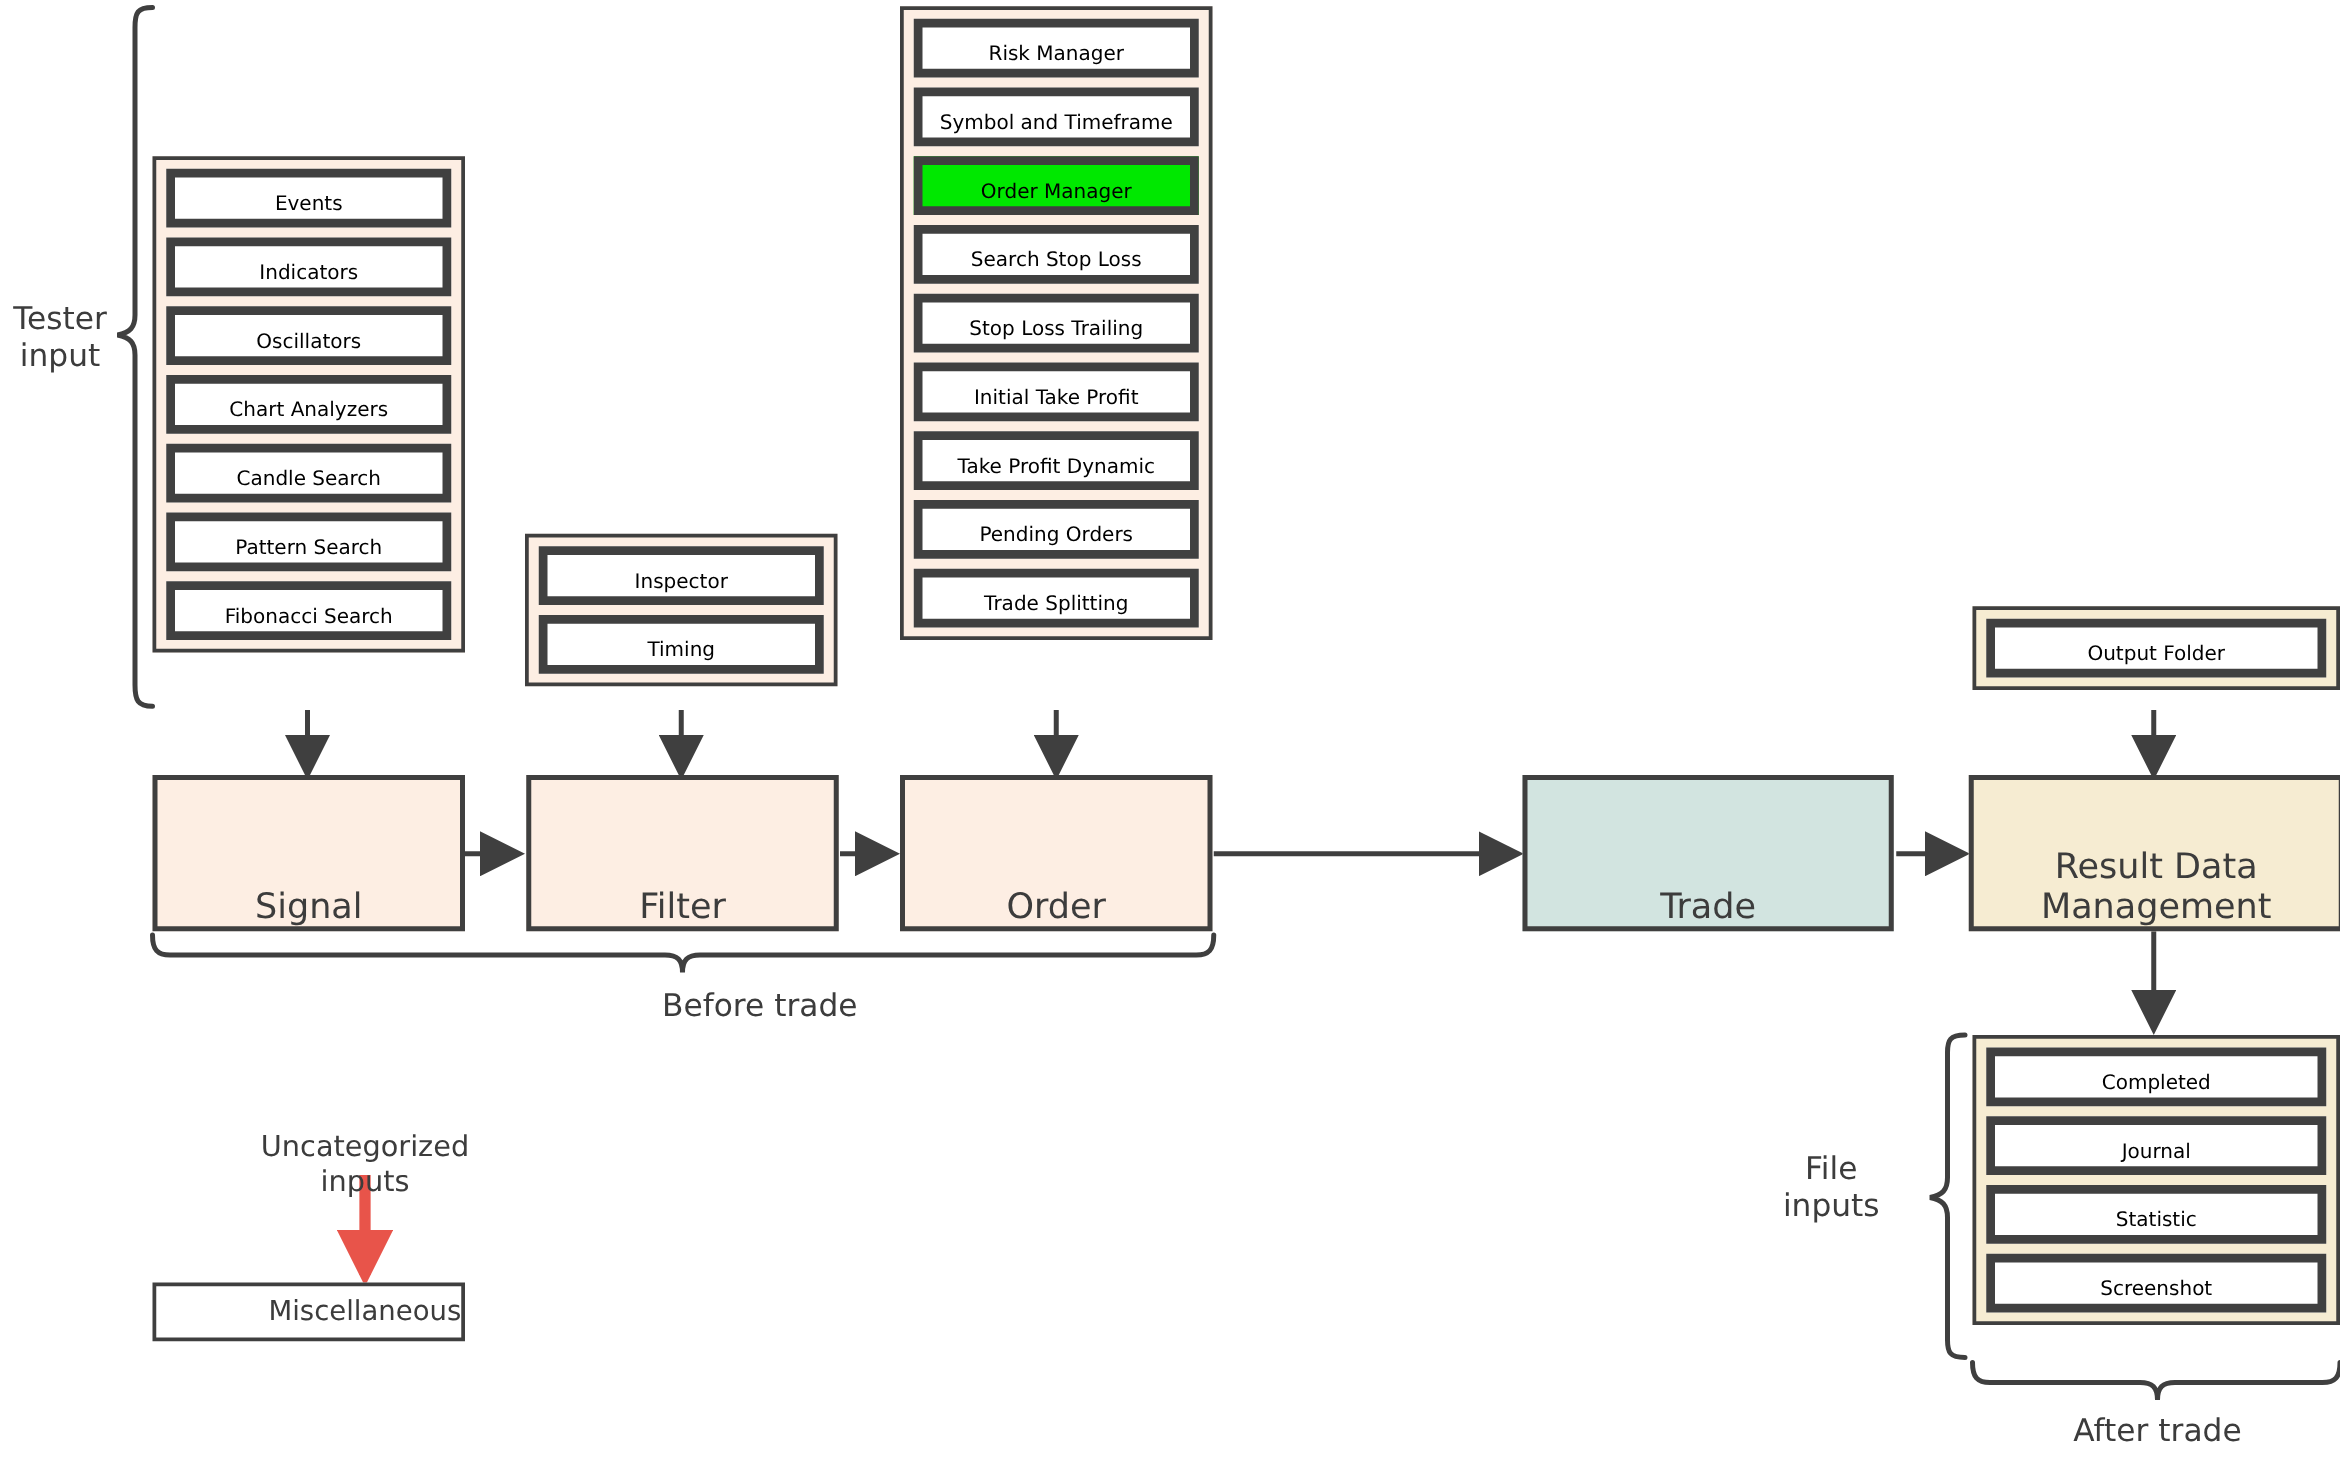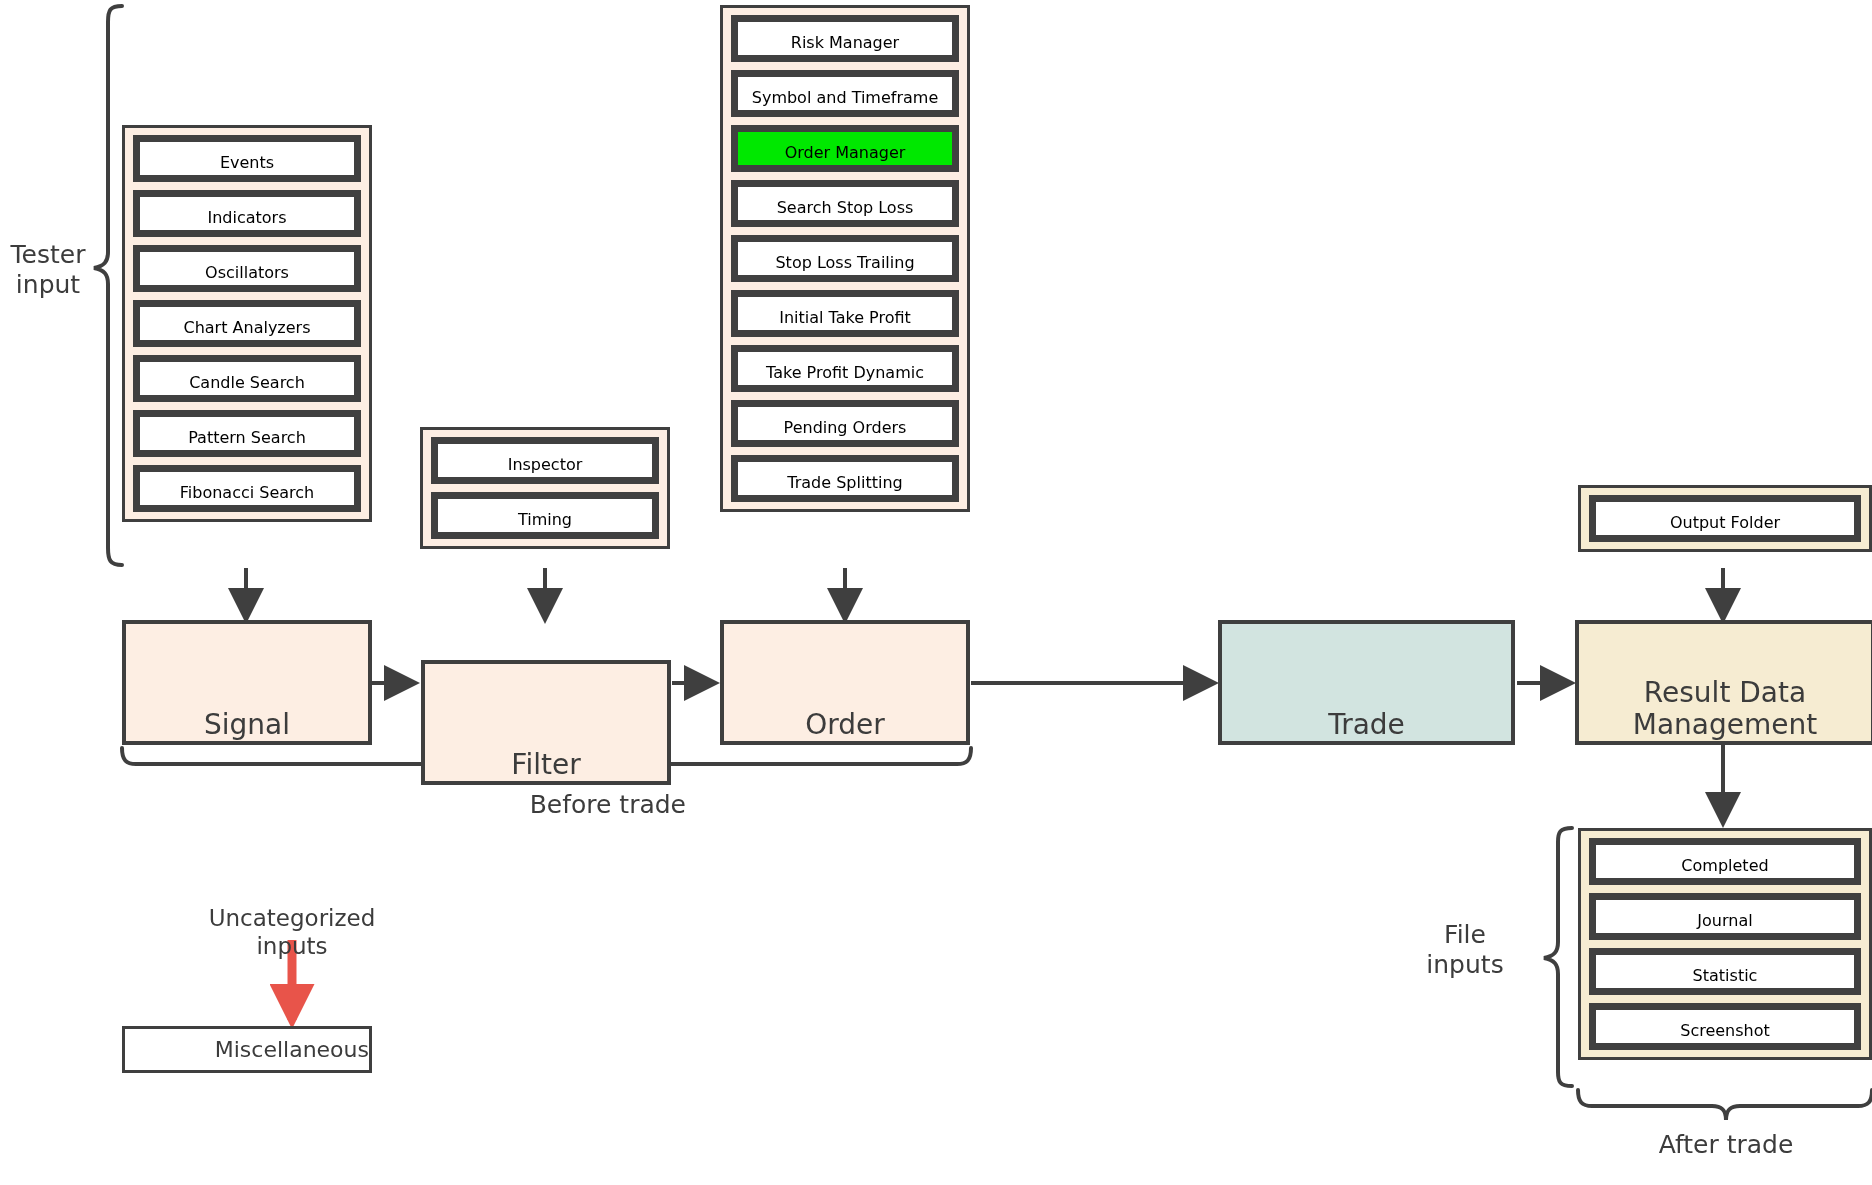--- a/index.html
+++ b/index.html
@@ -144,21 +144,21 @@
       <div class="item"><span>Completed</span></div>
       <div class="item"><span>Journal</span></div>
       <div class="item"><span>Statistic</span></div>
       <div class="item"><span>Screenshot</span></div>
     </div>
 
   <div class="node peach" style="left:122px;top:620px;width:250px;height:125px;">
     <span>Signal</span>
   </div>
 
-  <div class="node peach" style="left:421px;top:620px;width:250px;height:125px;margin-top:40px;">
+  <div class="node peach" style="left:421px;top:620px;width:250px;height:125px;">
     <span>Filter</span>
   </div>
 
   <div class="node peach" style="left:720px;top:620px;width:250px;height:125px;">
     <span>Order</span>
   </div>
 
   <div class="node teal" style="left:1218px;top:620px;width:297px;height:125px;">
     <span>Trade</span>
   </div>

